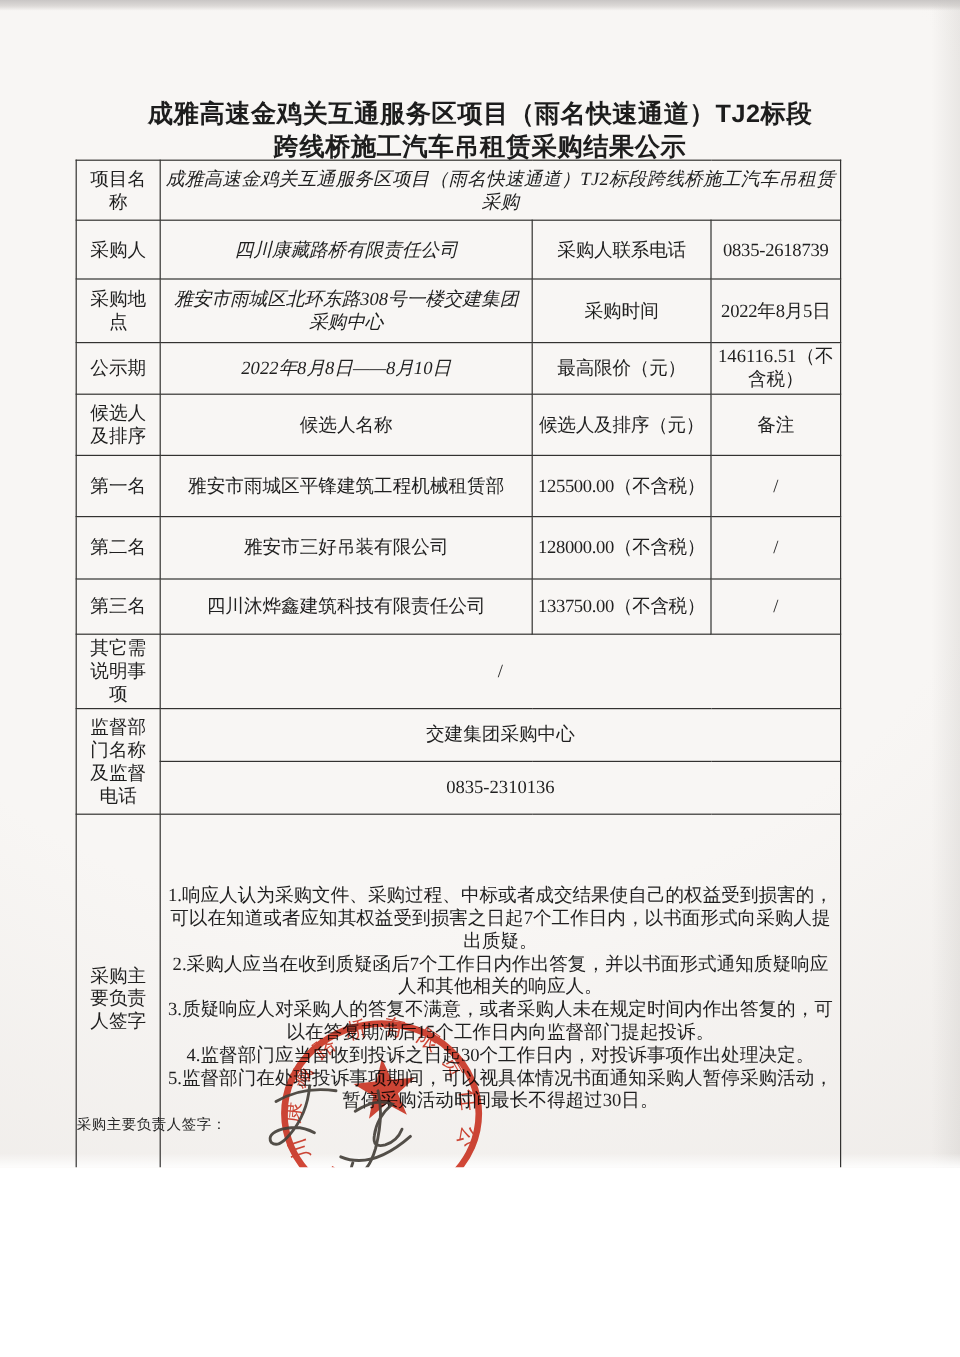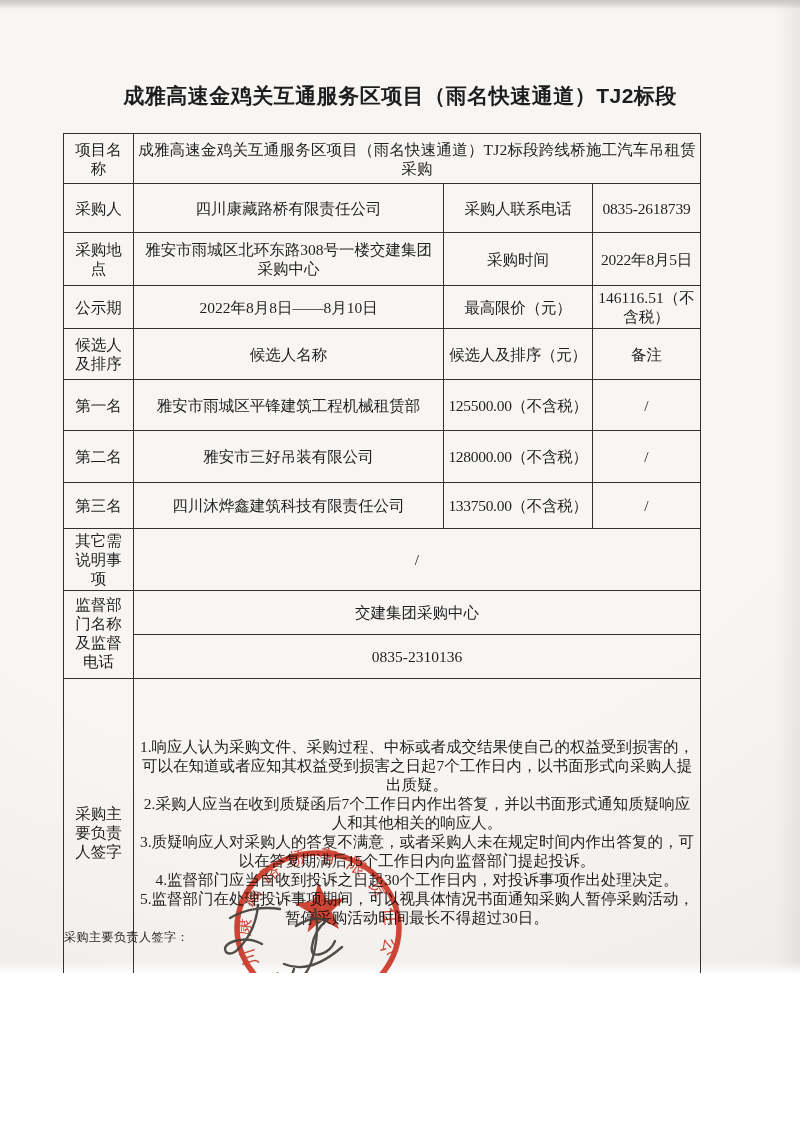--- a/index.html
+++ b/index.html
@@ -30,22 +30,22 @@
     position:absolute;left:63px;top:133px;
     width:637px;border-collapse:collapse;table-layout:fixed;border-radius:25px;
   }
   table.doc td{
     border:1.6px solid #333231;
     font-size:15.5px;line-height:19px;
     padding:2px 4px;vertical-align:middle;
     text-align:center;
   }
   td.lbl{text-align:left;padding-left:4px;padding-right:2px;font-size:15px;}
-  td.lbl-center{text-align:center;padding-left:2px;font-size:15px;font-family:Liberation Mono, monospace;}
-  td.val-left{text-align:left;padding-left:9px;padding-right:6px;}
+  td.lbl-center{text-align:center;padding-left:2px;font-size:15px;}
+  td.val-left{text-align:left;padding-left:9px;padding-right:6px;font-style:italic;}
   td.proj{font-size:14.2px;letter-spacing:0.2px;}
   td.nowrap{white-space:nowrap;letter-spacing:-0.2px;}
   td.quote{white-space:nowrap;font-size:14.5px;letter-spacing:-0.3px;}
   td.objection-cell{
     text-align:left;vertical-align:bottom;
     padding:58px 10px 26px 10px;
     font-size:15px;line-height:21.5px;margin-left:35px;
   }
   .obj-item{margin:0;}
 
@@ -60,20 +60,21 @@
 </head>
 <body>
 
 <div class="page">
   <div class="edge-top"></div>
   <div class="edge-right"></div>
   <div class="edge-bottom"></div>
 
   <div class="title">
     <div>成雅高速金鸡关互通服务区项目（雨名快速通道）TJ2标段</div>
+    <div>跨线桥施工汽车吊租赁采购结果公示</div>
   </div>
 
   <table class="doc">
     <colgroup>
         <col style="width:70px">
         <col style="width:310px">
         <col style="width:149px">
         <col style="width:108px">
       </colgroup>
     <tbody>

